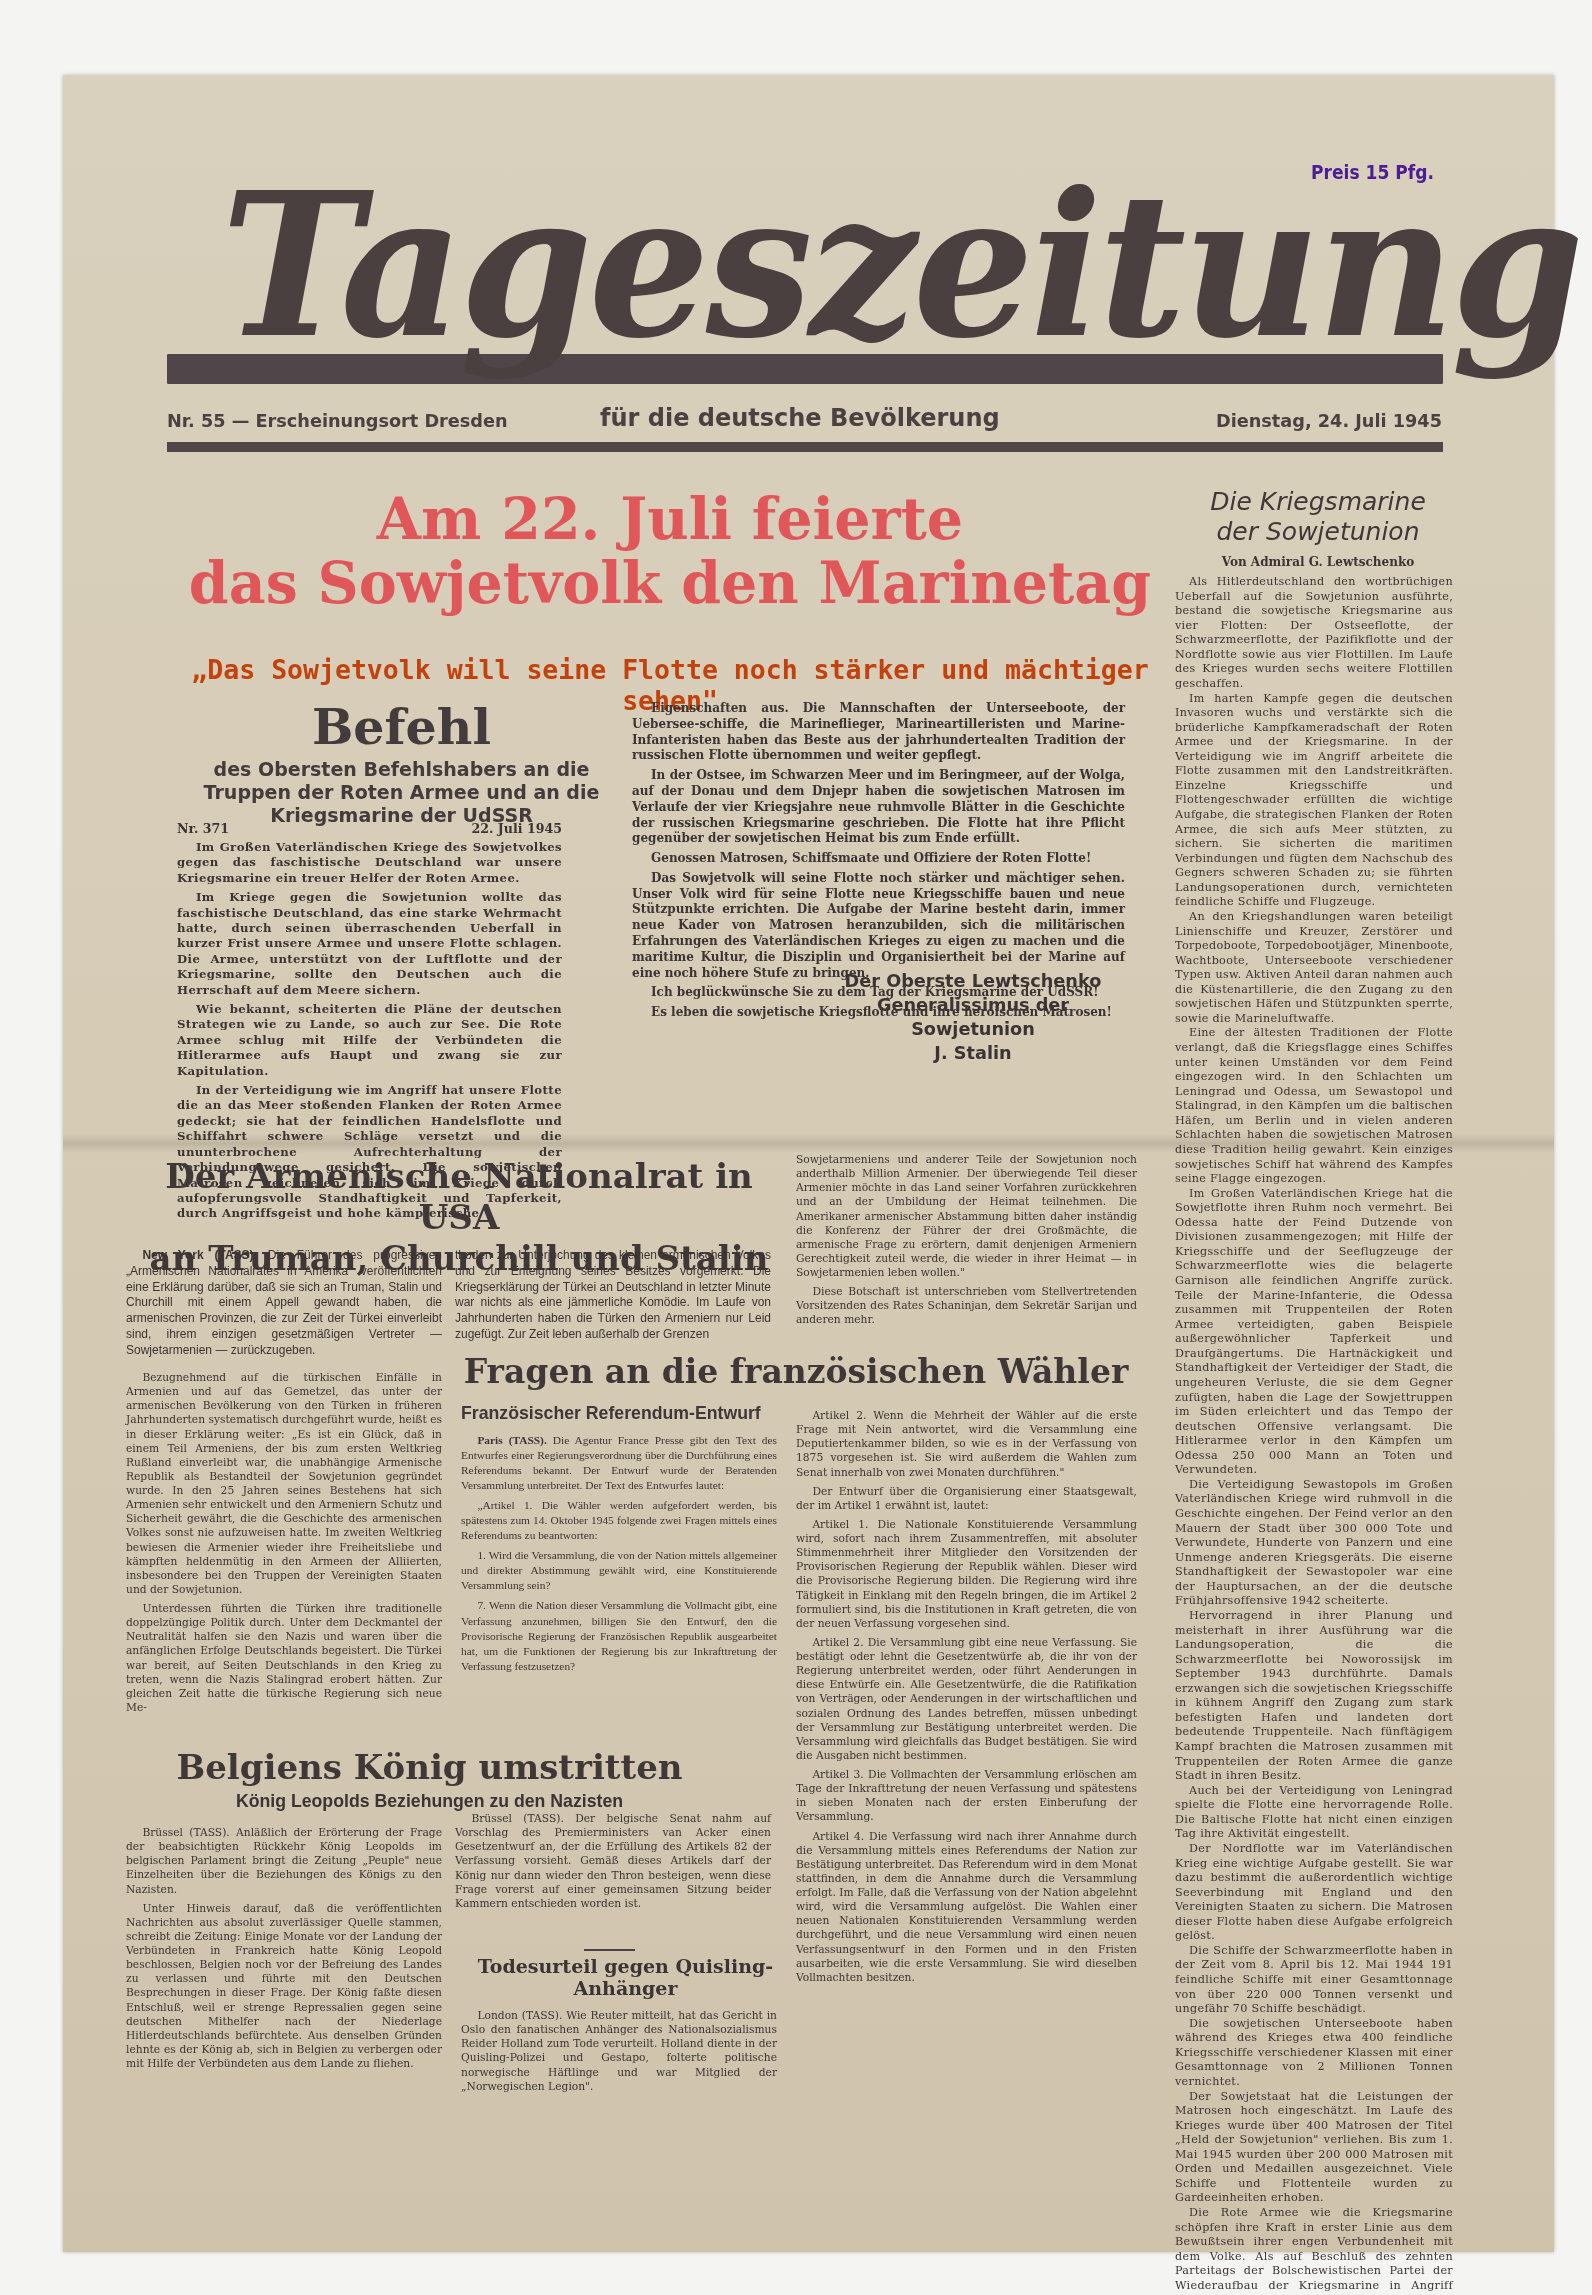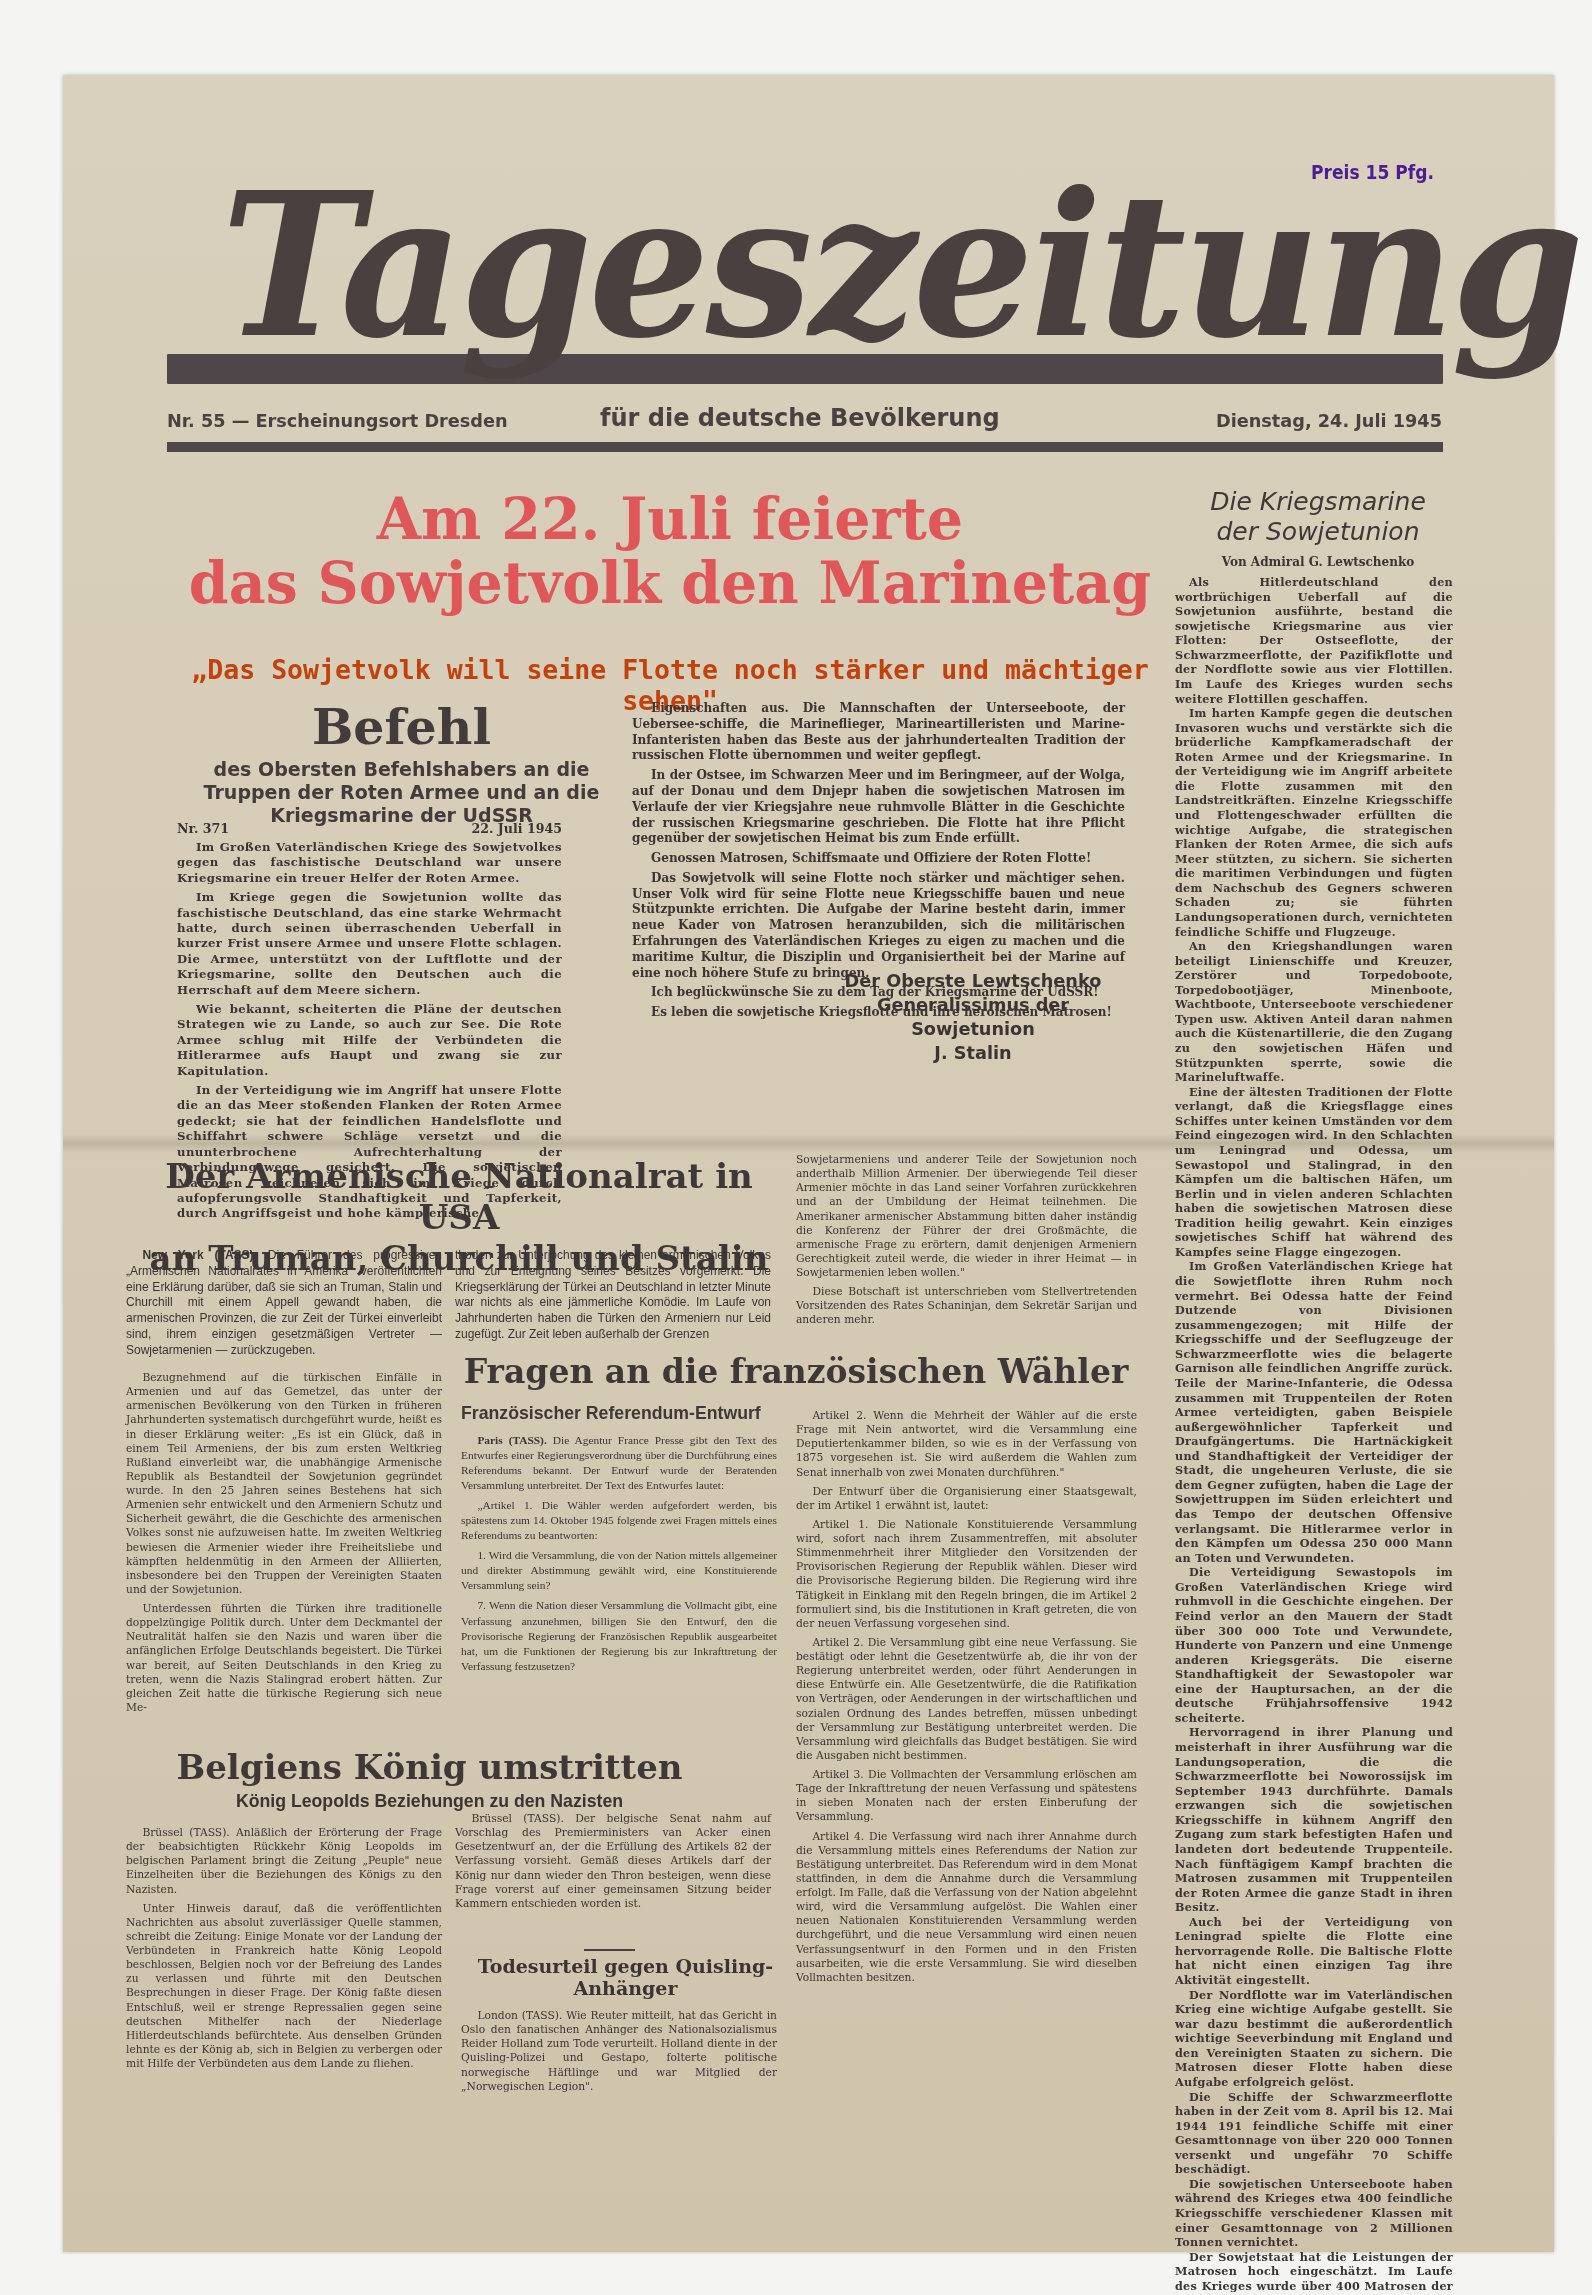--- a/index.html
+++ b/index.html
@@ -17,21 +17,21 @@
   .mast-bar2 { left:167px; top:442px; width:1276px; height:10px; background:#4e4648; }
   .issue { left:167px; top:411px; font:bold 17.7px "DejaVu Sans",sans-serif; color:#4a4242; }
   .subtitle { left:600px; top:404px; font:bold 24px "DejaVu Sans",sans-serif; color:#4a4242; }
   .date { left:1216px; top:411px; font:bold 17.7px "DejaVu Sans",sans-serif; color:#4a4242; }
   .red-head { left:177px; top:487px; width:986px; text-align:center; font:bold 57px "DejaVu Serif",serif; color:#e0575a; line-height:1.12; }
   .red-sub { left:177px; top:654px; width:986px; text-align:center; font:bold 26.5px "DejaVu Sans Mono",monospace; color:#c2410c; }
   .h-befehl { left:177px; top:698px; width:449px; text-align:center; font:bold 49px "DejaVu Serif",serif; color:#433c3c; }
   .befehl-sub { left:177px; top:758px; width:449px; text-align:center; font:bold 19px "DejaVu Sans",sans-serif; line-height:1.2; color:#433c3c; }
   .order-no { left:177px; top:821px; width:385px; font:bold 12.6px "DejaVu Serif",serif; display:flex; justify-content:space-between; }
   .col-text { font-size:11.7px; line-height:1.32; text-align:justify; color:#3a3434; }
-  .col-text p { margin:0 0 3.8px 0; text-indent:19px;font-weight:bold; }
+  .col-text p { margin:0 0 3.8px 0; text-indent:19px; }
   .b1 { left:177px; top:840px; width:385px; font-weight:bold; letter-spacing:0.4px; }
   .b2 { left:632px; top:701px; width:493px; font-weight:bold; font-size:12px; }
   .sig { left:815px; top:970px; width:316px; text-align:center; font:bold 17.7px "DejaVu Sans",sans-serif; line-height:1.35; }
   .right-title { left:1182px; top:487px; width:272px; text-align:center; font:italic 25px "DejaVu Sans",sans-serif; line-height:1.2; color:#3e3838; }
   .right-by { left:1182px; top:555px; width:272px; text-align:center; font:bold 12px "DejaVu Serif",serif; }
   .rcol { left:1175px; top:575px; width:278px; font-size:11.2px; line-height:1.3; letter-spacing:0.3px; }
   .rcol p { margin:0; text-indent:14px; }
   .arm-head { left:126px; top:1156px; width:632px; text-align:center; font:bold 34px "DejaVu Serif",serif; line-height:1.2; color:#3e3838;margin-left:17px; }
   .tcol { font-size:10.7px; line-height:1.32; text-align:justify; color:#3a3434; }
   .tcol p { margin:0 0 5px 0; text-indent:16.4px; }

